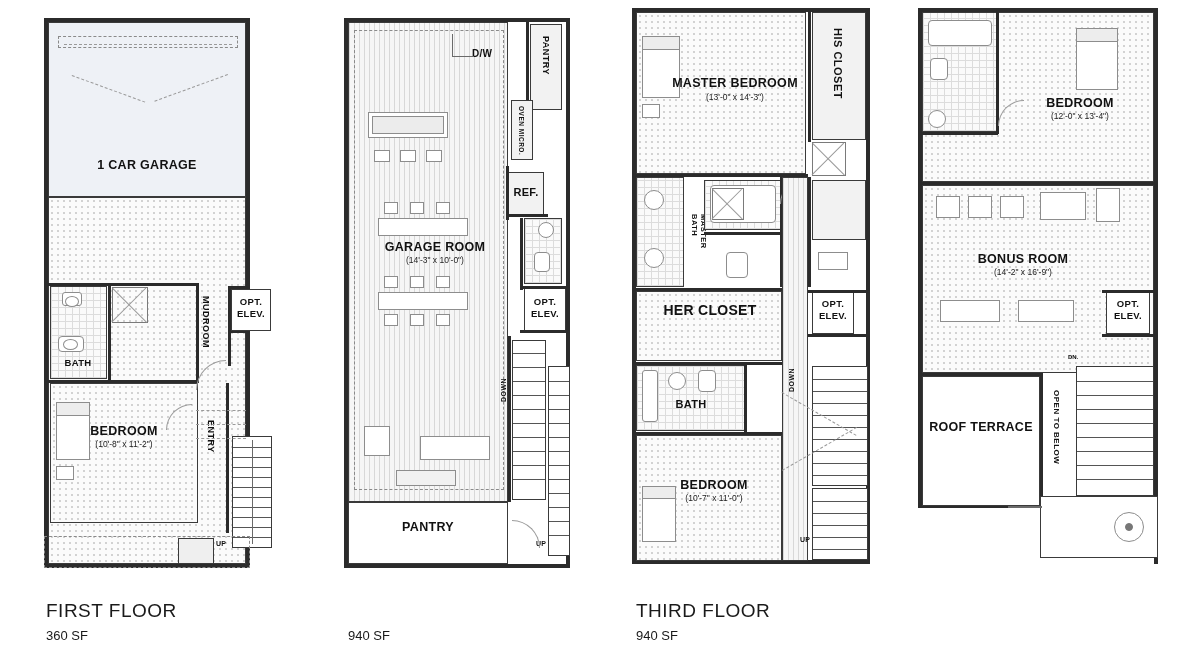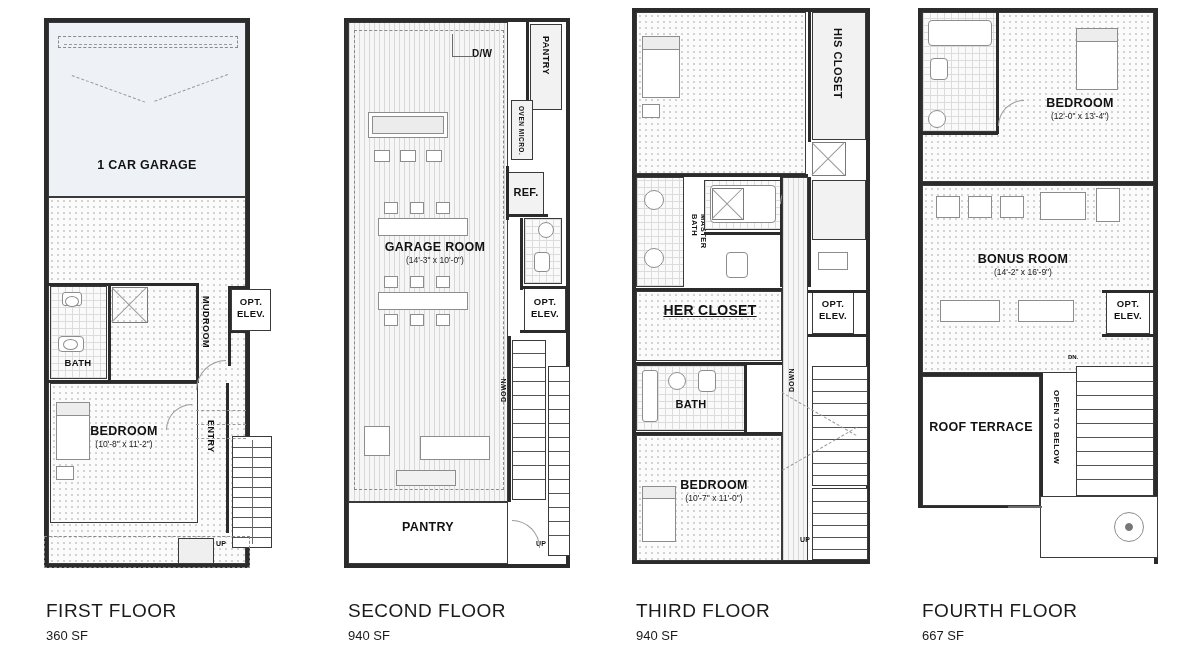--- a/index.html
+++ b/index.html
@@ -244,35 +244,38 @@
     </div>
     <div class="tiny" style="left:236px;top:540px;">UP</div>
 
     <div class="room" style="left:48px;top:502px;width:160px;height:62px;background:#fff;"></div>
     <div class="lbl" style="left:58px;top:520px;width:140px;">
       <div class="n">PANTRY</div>
     </div>
     <div class="door tr2" style="left:212px;top:520px;width:28px;height:28px;"></div>
 
     <div class="caption" style="left:48px;">
-      <div class="title">SECOND FLOOR</div>
       <div class="sf">940 SF</div>
     </div>
   </div>
 
   <div class="plan p3">
     <div class="wall" style="left:32px;top:8px;width:4px;height:556px;"></div>
     <div class="wall" style="left:32px;top:8px;width:238px;height:4px;"></div>
     <div class="wall" style="left:266px;top:8px;width:4px;height:556px;"></div>
     <div class="wall" style="left:32px;top:560px;width:238px;height:4px;"></div>
 
     <div class="room fill-dots" style="left:36px;top:12px;width:170px;height:162px;"></div>
     <div class="furn" style="left:42px;top:36px;width:38px;height:62px;"></div>
     <div class="furn" style="left:42px;top:36px;width:38px;height:14px;background:#ededed;"></div>
     <div class="furn" style="left:42px;top:104px;width:18px;height:14px;"></div>
+    <div class="lbl" style="left:70px;top:76px;width:130px;">
+      <div class="n" style="line-height:1.2;">MASTER BEDROOM</div>
+      <div class="d">(13'-0" x 14'-3")</div>
+    </div>
 
     <div class="room fill-lite" style="left:212px;top:12px;width:54px;height:128px;"></div>
     <div class="vlbl" style="left:232px;top:28px;height:100px;font-size:11px;">HIS CLOSET</div>
     <div class="wall" style="left:208px;top:12px;width:3px;height:130px;"></div>
     <div class="xbox" style="left:212px;top:142px;width:34px;height:34px;"></div>
 
     <div class="wall" style="left:36px;top:174px;width:172px;height:3px;"></div>
     <div class="room fill-tile" style="left:36px;top:177px;width:48px;height:110px;"></div>
     <div class="circ" style="left:44px;top:190px;width:20px;height:20px;"></div>
     <div class="circ" style="left:44px;top:248px;width:20px;height:20px;"></div>
@@ -285,21 +288,21 @@
     <div class="wall" style="left:104px;top:232px;width:78px;height:3px;"></div>
     <div class="wall" style="left:180px;top:177px;width:3px;height:110px;"></div>
     <div class="door tl" style="left:180px;top:178px;width:26px;height:26px;"></div>
 
     <div class="room fill-lite" style="left:212px;top:180px;width:54px;height:60px;"></div>
     <div class="furn" style="left:218px;top:252px;width:30px;height:18px;"></div>
     <div class="wall" style="left:208px;top:177px;width:3px;height:110px;"></div>
 
     <div class="wall" style="left:36px;top:288px;width:172px;height:3px;"></div>
     <div class="room fill-dots" style="left:36px;top:291px;width:146px;height:70px;"></div>
-    <div class="lbl" style="left:44px;top:302px;width:132px;text-decoration:underline;">
+    <div class="lbl" style="left:44px;top:302px;width:132px;">
       <div class="n" style="font-size:14px;line-height:1.2;">HER CLOSET</div>
     </div>
     <div class="wall" style="left:36px;top:362px;width:146px;height:3px;"></div>
 
     <div class="room" style="left:212px;top:292px;width:42px;height:42px;background:#fff;"></div>
     <div class="lbl" style="left:212px;top:298px;width:42px;">
       <div class="n xs" style="line-height:1.25;">OPT.<br>ELEV.</div>
     </div>
     <div class="wall" style="left:208px;top:290px;width:58px;height:3px;"></div>
     <div class="wall" style="left:208px;top:334px;width:58px;height:3px;"></div>
@@ -416,19 +419,15 @@
     <div class="room" style="left:22px;top:376px;width:118px;height:130px;background:#ffffff;"></div>
     <div class="lbl" style="left:28px;top:420px;width:106px;">
       <div class="n" style="line-height:1.25;">ROOF TERRACE</div>
     </div>
 
     <div class="room" style="left:140px;top:496px;width:118px;height:62px;background:#fff;border:1px solid #3a3a3a;"></div>
     <div class="circ" style="left:214px;top:512px;width:30px;height:30px;"></div>
     <div class="circ" style="left:225px;top:523px;width:8px;height:8px;background:#777;border-color:#777;"></div>
     <div class="thin" style="left:108px;top:506px;width:34px;height:2px;"></div>
 
-    <div class="caption" style="left:22px;">
-      <div class="title">FOURTH FLOOR</div>
-      <div class="sf">667 SF</div>
-    </div>
   </div>
 
 </div>
 
 </body></html>

